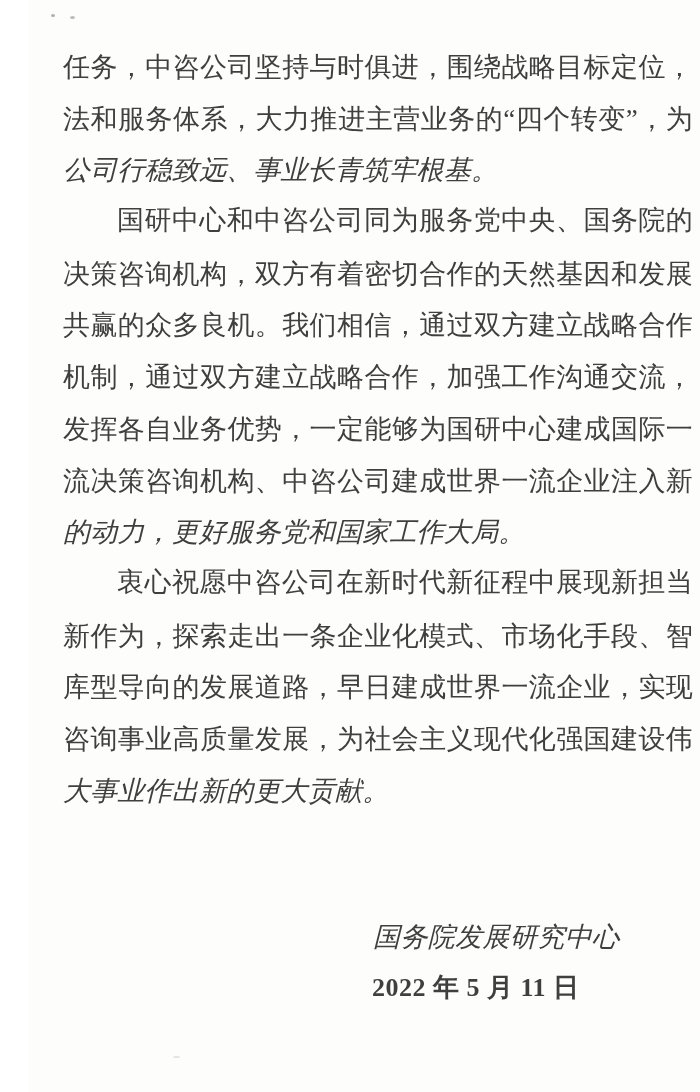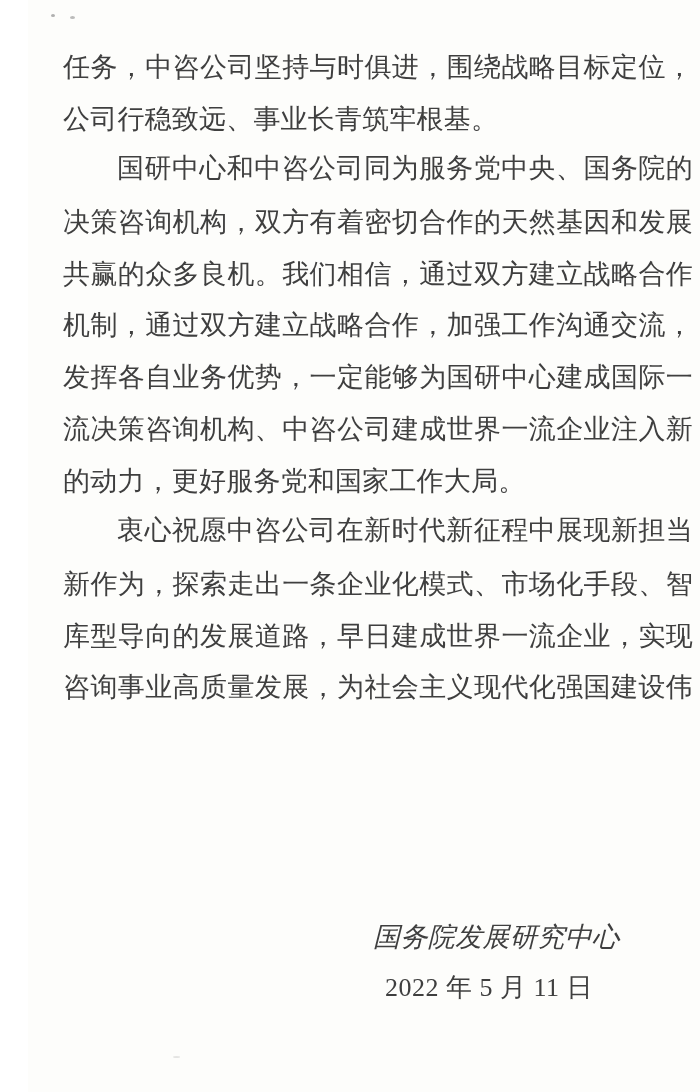--- a/index.html
+++ b/index.html
@@ -33,68 +33,72 @@
     color: var(--ink);
   }
   .line.justify {
     text-align: justify;
     text-align-last: justify;
   }
   .line.end {
     text-align: left;
     text-align-last: left;
     white-space: nowrap;
+    font-style: italic;
   }
   .line.indent { text-indent: 54px; font-family: Liberation Mono, monospace; }
   .signature {
     position: absolute;
     left: 345px; top: 912px;
     height: 51.7px; line-height: 51.7px;
     font-size: 27px;
     letter-spacing: 0.4px;
     white-space: nowrap;
     font-style: italic;
   }
   .date-line {
     position: absolute;
-    left: 357px; top: 962px;
+    left: 344px; top: 962px;
     height: 51.7px; line-height: 51.7px;
     font-size: 26px;
     letter-spacing: 0.5px;
     white-space: nowrap;
+    font-weight: bold;
   }
   .speck {
     position: absolute;
     background: #8f8f8f;
     border-radius: 50%;
   }
   .speck.a { left: 23px; top: 14px; width: 4px; height: 3px; opacity: .7; }
   .speck.b { left: 42px; top: 16px; width: 5px; height: 3px; opacity: .6; }
   .speck.c { left: 145px; top: 1056px; width: 7px; height: 2px; opacity: .22; }
 </style>
 </head>
 <body>
 
 <div class="page">
   <div class="speck a"></div>
   <div class="speck b"></div>
   <div class="speck c"></div>
 
   <div class="text-block">
       <div class="line justify">任务，中咨公司坚持与时俱进，围绕战略目标定位，</div>
+      <div class="line justify">法和服务体系，大力推进主营业务的“四个转变”，为</div>
       <div class="line end">公司行稳致远、事业长青筑牢根基。</div>
       <div class="line justify indent">国研中心和中咨公司同为服务党中央、国务院的</div>
       <div class="line justify">决策咨询机构，双方有着密切合作的天然基因和发展</div>
       <div class="line justify">共赢的众多良机。我们相信，通过双方建立战略合作</div>
       <div class="line justify">机制，通过双方建立战略合作，加强工作沟通交流，</div>
       <div class="line justify">发挥各自业务优势，一定能够为国研中心建成国际一</div>
       <div class="line justify">流决策咨询机构、中咨公司建成世界一流企业注入新</div>
       <div class="line end">的动力，更好服务党和国家工作大局。</div>
       <div class="line justify indent">衷心祝愿中咨公司在新时代新征程中展现新担当</div>
       <div class="line justify">新作为，探索走出一条企业化模式、市场化手段、智</div>
       <div class="line justify">库型导向的发展道路，早日建成世界一流企业，实现</div>
       <div class="line justify">咨询事业高质量发展，为社会主义现代化强国建设伟</div>
+      <div class="line end">大事业作出新的更大贡献。</div>
     </div>
 
   <div class="signature">国务院发展研究中心</div>
 
   <div class="date-line">2022 年 5 月 11 日</div>
 </div>
 
 </body></html>

